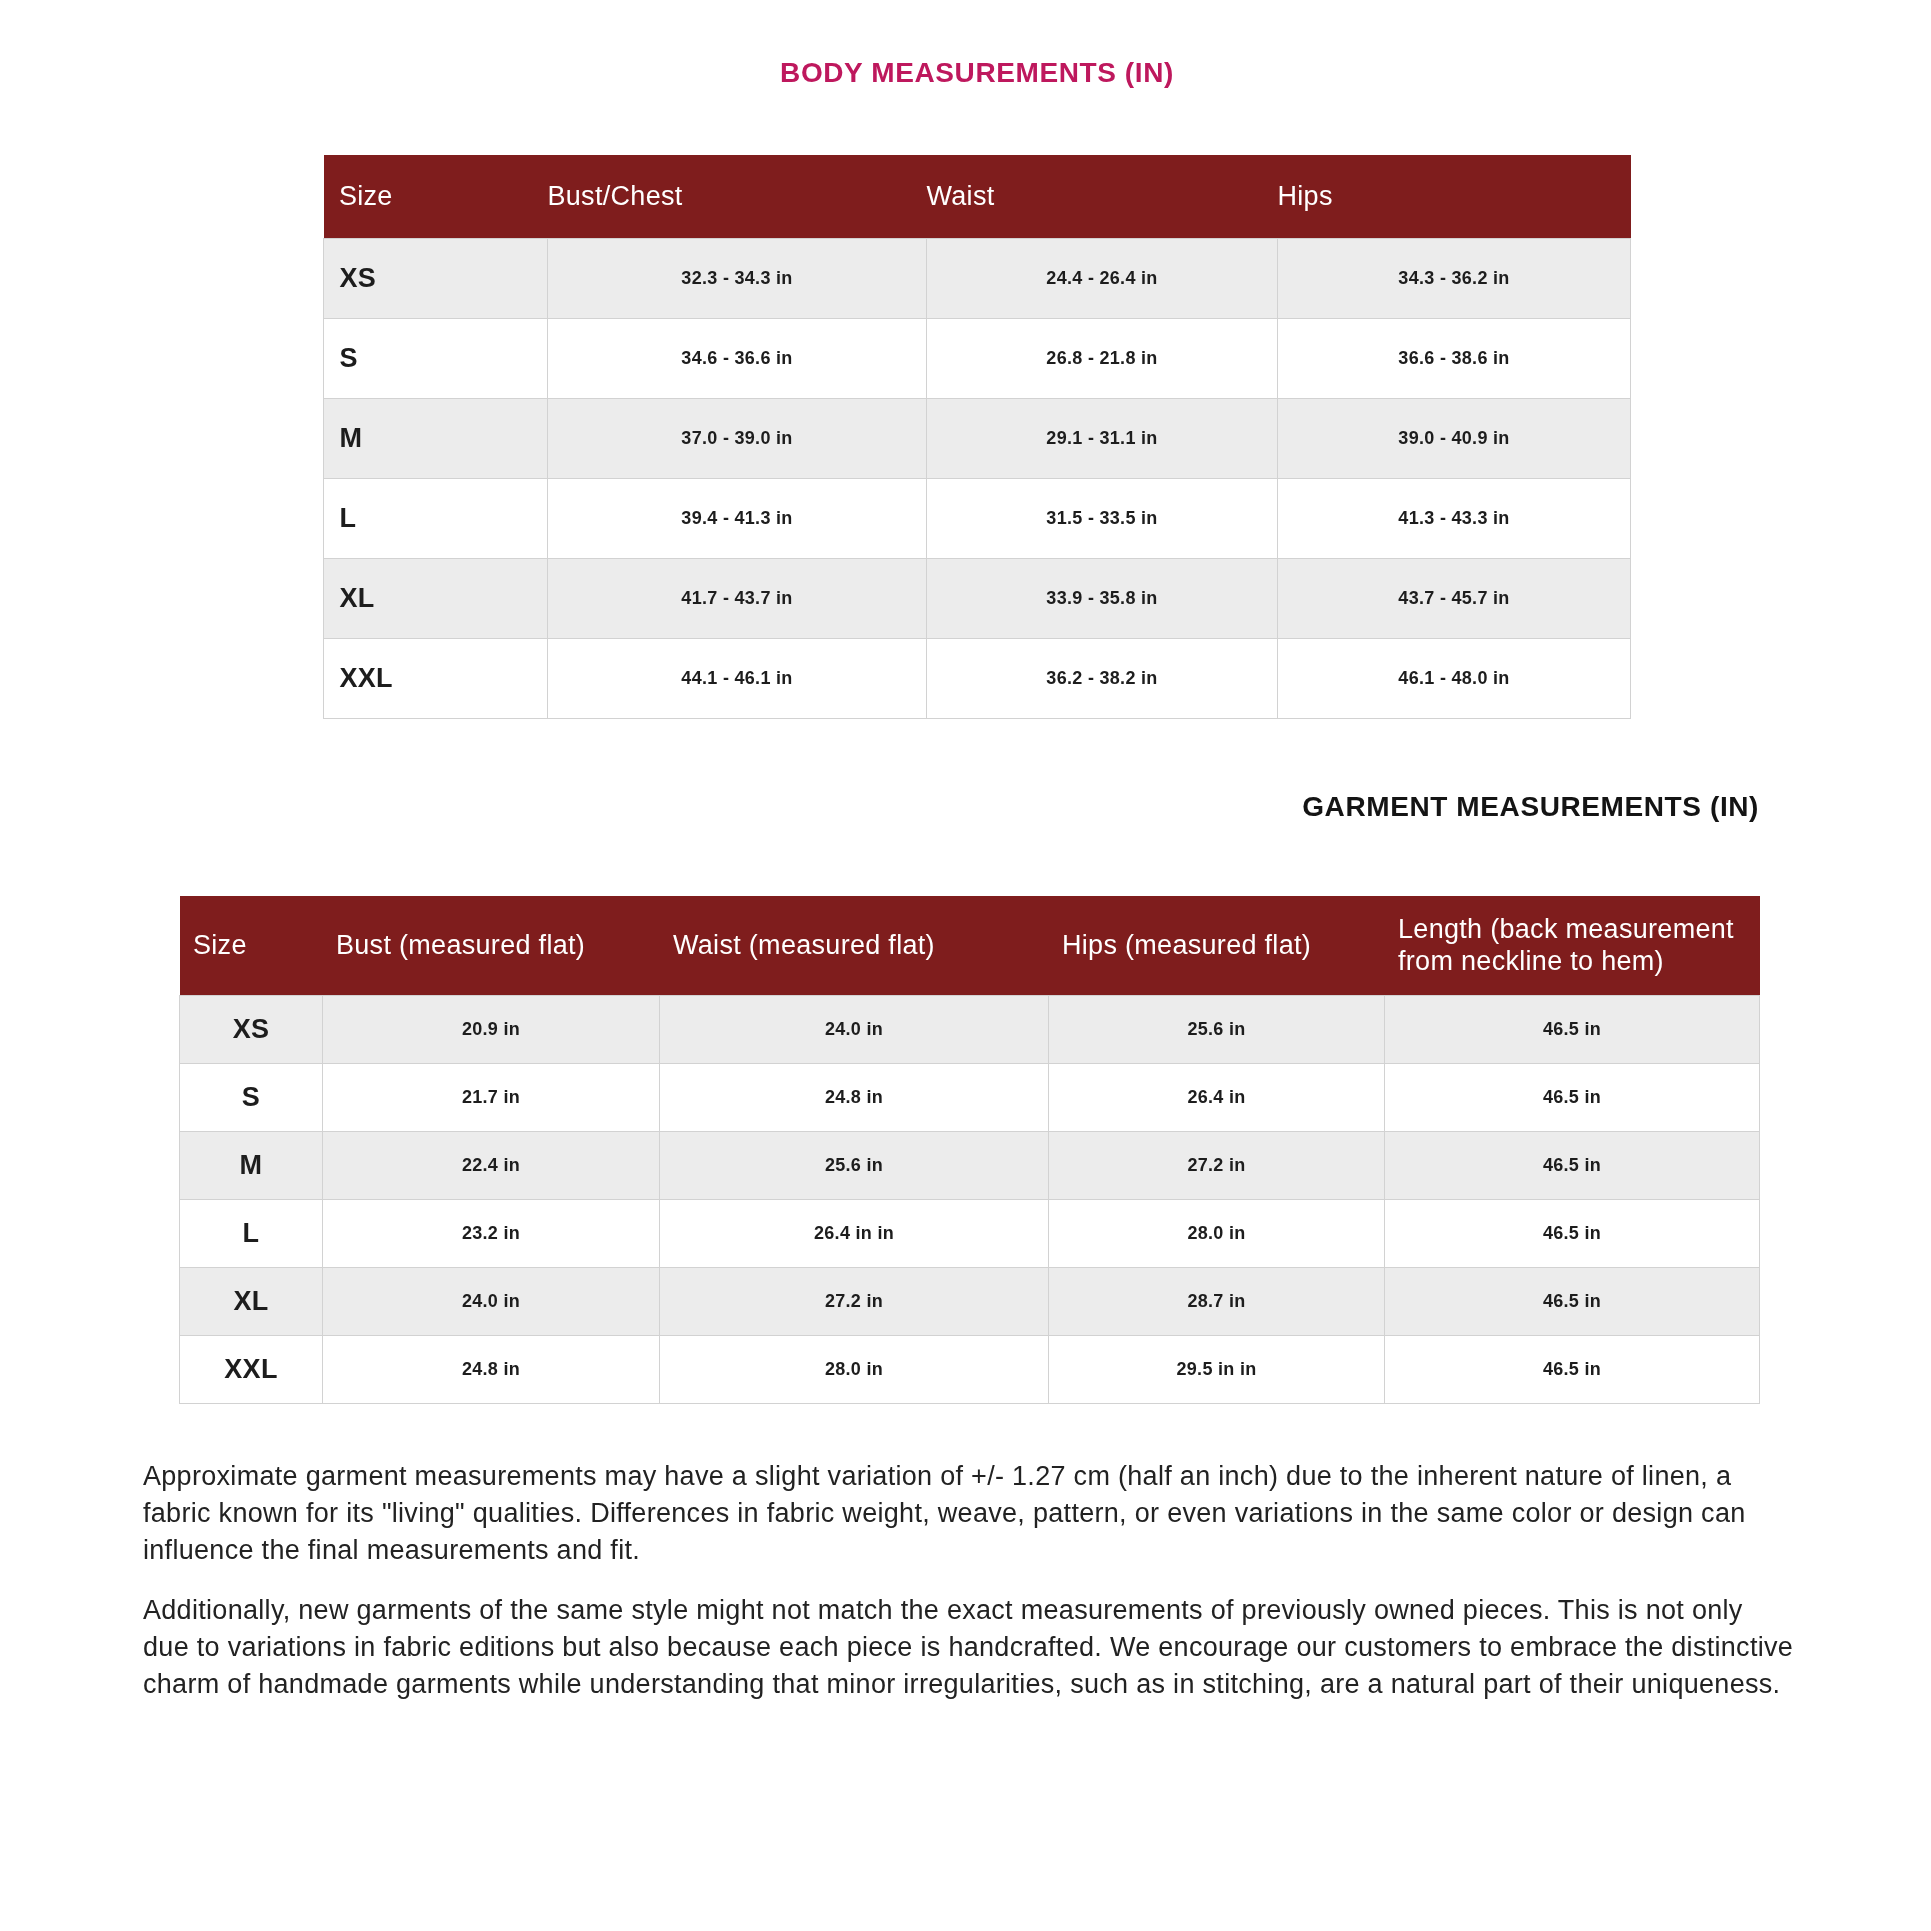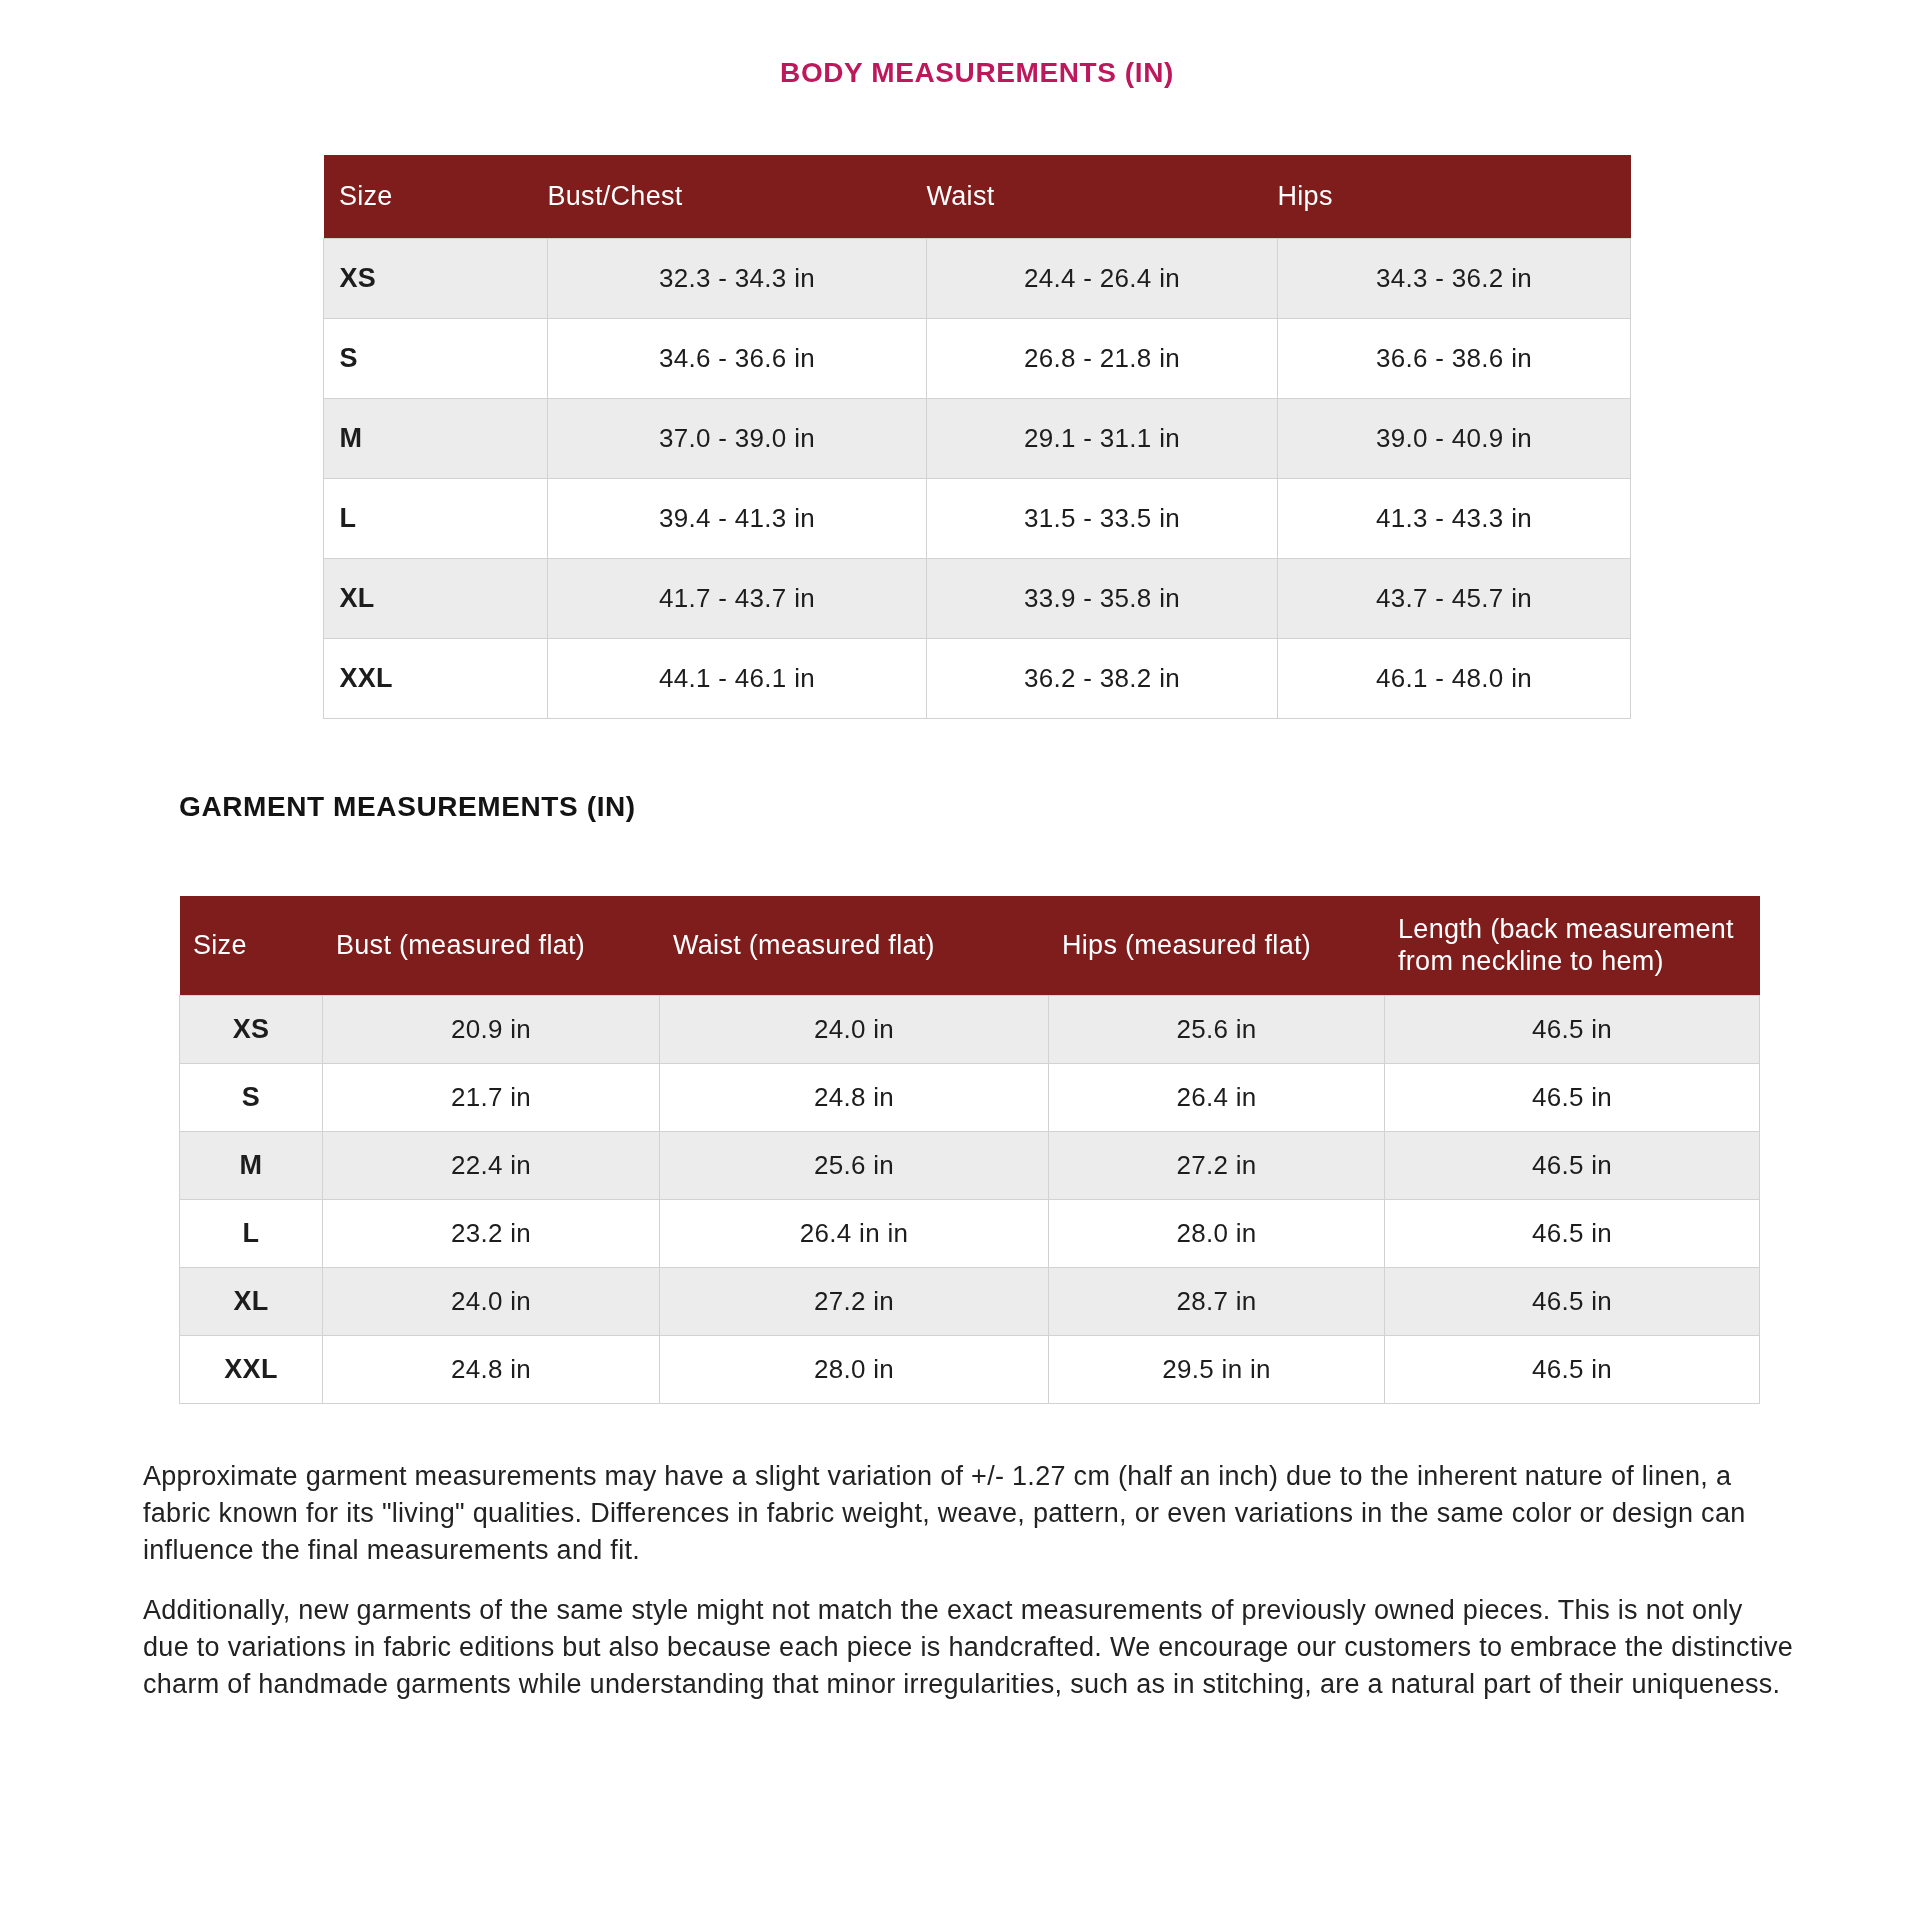--- a/index.html
+++ b/index.html
@@ -13,39 +13,39 @@
   .page { width: 1931px; height: 1931px; position: relative; }
 
   
   .title-1 {
     margin: 56px 0 0 323px; width: 1308px;
     text-align: center; font-size: 28px; font-weight: 700;
     letter-spacing: 0.6px; line-height: 33px; color: #be185d;
   }
   .title-2 {
     margin: 71px 0 0 179px; width: 1580px;
-    text-align: left; font-size: 28px; font-weight: 700;
+    text-align: right; font-size: 28px; font-weight: 700;
     letter-spacing: 0.6px; line-height: 33px; color: #141414;
   }
   .subtitle-2 {
     margin: 27px 0 0 179px; width: 1580px;
     text-align: center; font-size: 28px; font-weight: 700;
     letter-spacing: 0.3px; line-height: 33px; color: #141414;
   }
 
   
   table { border-collapse: collapse; table-layout: fixed; }
   th {
     background: #7f1d1d; color: #ffffff;
     font-weight: 400; font-size: 27px; letter-spacing: 0.3px;
     vertical-align: middle; border: none;
   }
   td {
     border: 1.9px solid #d2d2d2;
-    font-size: 26px; font-weight: 400;
+    font-size: 18px; font-weight: 700;
     text-align: center; vertical-align: middle;
     letter-spacing: 0.3px; color: #1d1d1d;
     background: #ffffff;
   }
   tbody tr:nth-child(odd) td { background: #ececec; }
 
   
   .table-body-measurements { margin: 66px 0 0 323px; width: 1308px; }
   .table-body-measurements th { height: 83px; text-align: left; }
   .table-body-measurements th.col-size { text-align: left; padding-left: 15.4px; }

